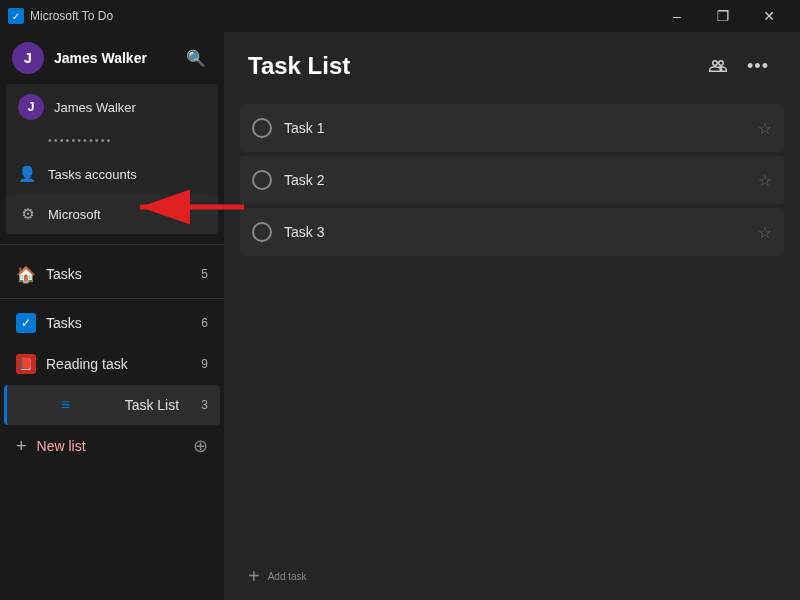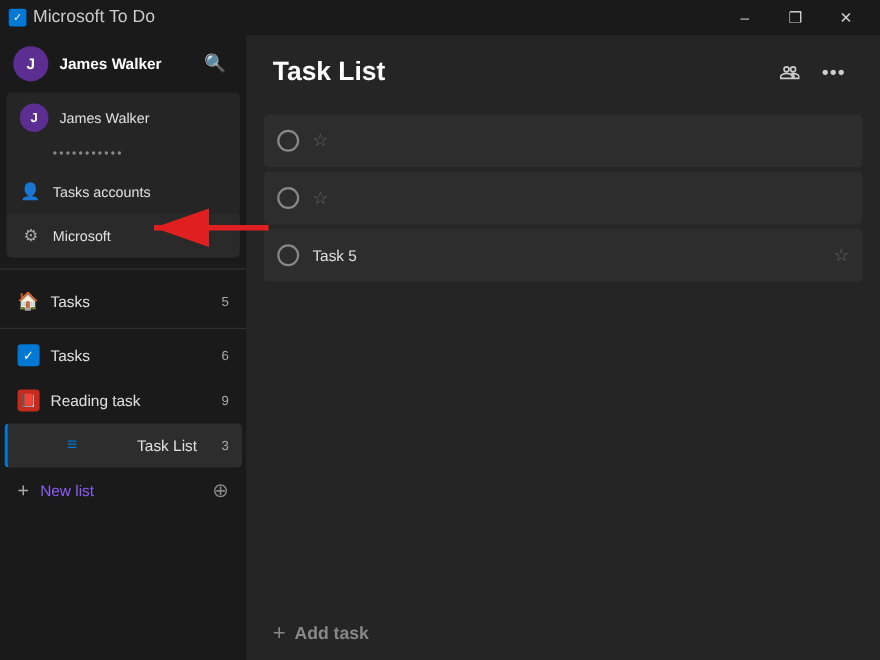--- a/index.html
+++ b/index.html
@@ -33,21 +33,21 @@
       height: 16px;
       background: #0078d4;
       border-radius: 2px;
       display: flex;
       align-items: center;
       justify-content: center;
       font-size: 10px;
       color: white;
     }
     .title-bar-title {
-      font-size: 16px;
+      font-size: 12px;
       color: #cccccc;
     }
     .title-bar-controls {
       display: flex;
       gap: 0;
     }
     .title-bar-btn {
       width: 46px;
       height: 32px;
       background: transparent;
@@ -322,23 +322,22 @@
     .add-task-btn {
       background: transparent;
       border: none;
       color: #888;
       font-size: 20px;
       cursor: pointer;
       display: flex;
       align-items: center;
     }
     .add-task-label {
-      font-size: 16px;
+      font-size: 10px;
       color: #888;
-      font-weight: bold;
     }
 
     
     .red-arrow {
       position: absolute;
       top: 182px;
       left: 130px;
       width: 120px;
       height: 50px;
       pointer-events: none;
@@ -419,21 +418,21 @@
 
       <div class="nav-item active">
         <div class="nav-item-icon task-list">≡</div>
         <span class="nav-item-label">Task List</span>
         <span class="nav-item-badge">3</span>
       </div>
 
       <div class="new-list-item">
         <div class="new-list-left">
           <span style="font-size:18px;color:#aaa;">+</span>
-          <span style="font-size:14px;color:#8b5cf6;">New list</span>
+          <span style="font-size:14px;color:#fca5a5;">New list</span>
         </div>
         <span style="font-size:18px;color:#888;">⊕</span>
       </div>
 
     </div>
   </div>
 
   <div class="main-content">
 
     <div class="main-header">
@@ -445,31 +444,33 @@
           </svg>
         </button>
         <button class="header-action-btn" title="More options" style="letter-spacing:1px;font-size:18px;color:#ccc;">•••</button>
       </div>
     </div>
 
     <div class="task-list">
 
       <div class="task-item">
         <div class="task-circle"></div>
+        <span class="task-label">Task 1</span>
         <span class="task-star">☆</span>
       </div>
 
       <div class="task-item">
         <div class="task-circle"></div>
+        <span class="task-label">Task 2</span>
         <span class="task-star">☆</span>
       </div>
 
       <div class="task-item">
         <div class="task-circle"></div>
-        <span class="task-label">Task 5</span>
+        <span class="task-label">Task 3</span>
         <span class="task-star">☆</span>
       </div>
 
     </div>
 
     <div class="add-task-bar">
       <button class="add-task-btn">
         <span style="font-size:20px;color:#888;">+</span>
       </button>
       <span class="add-task-label">Add task</span>

